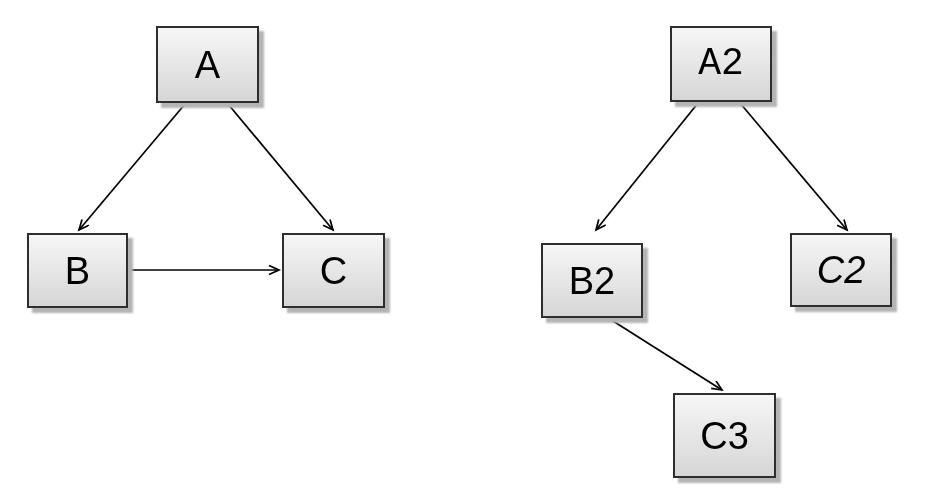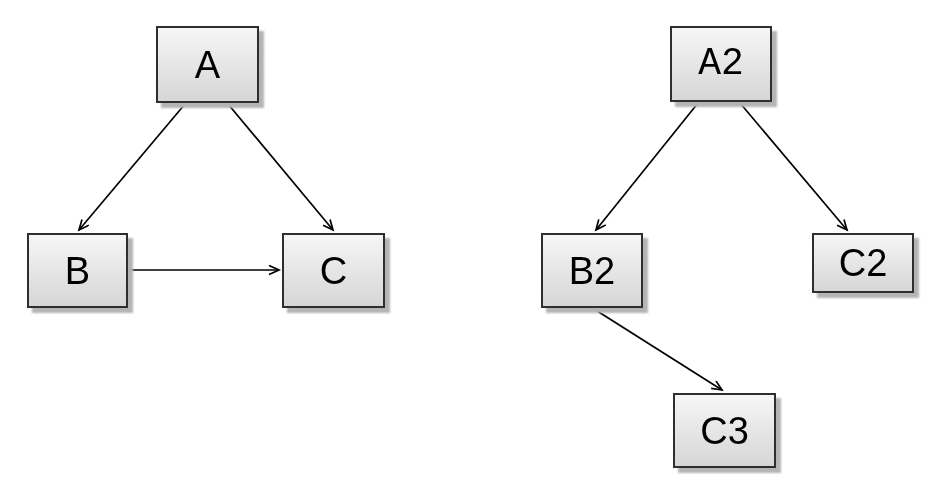--- a/index.html
+++ b/index.html
@@ -65,23 +65,23 @@
   </div>
   <div class="node" style="left: 27px; top: 233px; width: 101px; height: 75px;">
     <span class="node-label">B</span>
   </div>
   <div class="node" style="left: 282px; top: 233px; width: 103px; height: 75px;">
     <span class="node-label">C</span>
   </div>
   <div class="node" style="left: 670px; top: 26px; width: 102px; height: 76px; font-family: Liberation Mono, monospace;">
     <span class="node-label">A2</span>
   </div>
-  <div class="node" style="left: 541px; top: 233px; width: 102px; height: 75px;">
+  <div class="node" style="left: 541px; top: 243px; width: 102px; height: 75px;">
     <span class="node-label">B2</span>
   </div>
-  <div class="node" style="left: 812px; top: 233px; width: 102px; height: 60px;">
+  <div class="node" style="left: 790px; top: 233px; width: 102px; height: 74px; font-style: italic;">
     <span class="node-label">C2</span>
   </div>
-  <div class="node" style="left: 673px; top: 393px; width: 103px; height: 75px;">
+  <div class="node" style="left: 673px; top: 393px; width: 103px; height: 85px;">
     <span class="node-label">C3</span>
   </div>
 
 </div>
 
 </body></html>

